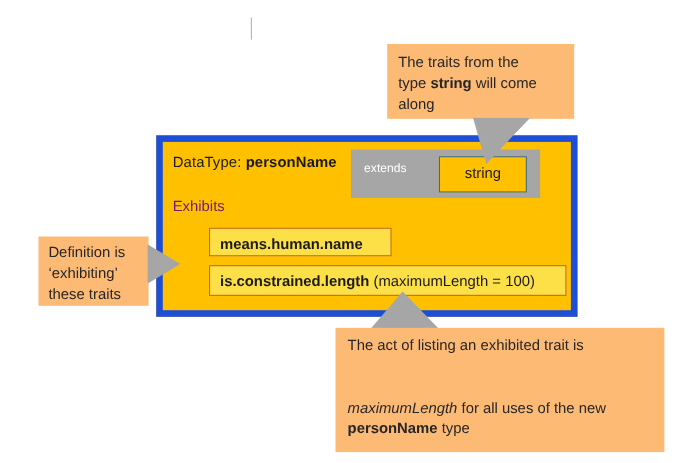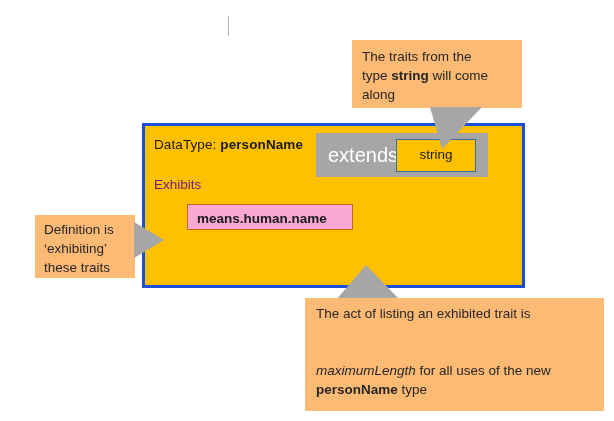--- a/index.html
+++ b/index.html
@@ -27,21 +27,21 @@
   }
 
   
   .datatype-panel {
     position: absolute;
     left: 142px;
     top: 123px;
     width: 383px;
     height: 165px;
     background: #FFC000;
-    border: 3px solid #1d4ed8;
+    border: 6px solid #1d4ed8;
     box-sizing: border-box;
   }
 
   .panel-title {
     position: absolute;
     left: 9px;
     top: 11px;
     font-size: 13.5px;
     letter-spacing: 0.1px;
     white-space: nowrap;
@@ -64,21 +64,21 @@
     top: 7px;
     width: 172px;
     height: 44px;
     background: #A6A6A6;
     box-sizing: border-box;
   }
   .extends-label {
     position: absolute;
     left: 12px;
     top: 11px;
-    font-size: 20px;
+    font-size: 11px;
     color: #ffffff;
   }
   .string-box {
     position: absolute;
     left: 80px;
     top: 6px;
     width: 80px;
     height: 33px;
     background: #FFC000;
     border: 1px solid #3F6E94;
@@ -90,21 +90,21 @@
     right: 0;
     top: 7px;
     text-align: center;
     font-size: 13.5px;
     color: #1a1a1a;
   }
 
   
   .trait-chip {
     position: absolute;
-    background: #f9a8d4;
+    background: #fde047;
     border: 1px solid #C9671F;
     box-sizing: border-box;
     font-size: 13.5px;
     color: #1a1a1a;
     white-space: nowrap;
   }
   .trait-chip .chip-inner {
     position: absolute;
     left: 9px;
     top: 6px;
@@ -212,20 +212,23 @@
     <span class="extends-label">extends</span>
     <div class="string-box">
       <span class="string-label">string</span>
     </div>
   </div>
 
   <div class="trait-chip trait-1">
     <span class="chip-inner"><span class="strong">means.human.name</span><span></span></span>
   </div>
 
+  <div class="trait-chip trait-2">
+    <span class="chip-inner"><span class="strong">is.constrained.length</span><span> (maximumLength = 100)</span></span>
+  </div>
 
 </div>
 
 <div class="callout callout-top">
   <div class="callout-text">
     <span>The traits from the</span><br>
     <span>type </span><span class="strong">string</span><span> will come</span><br>
     <span>along</span>
   </div>
 </div>

